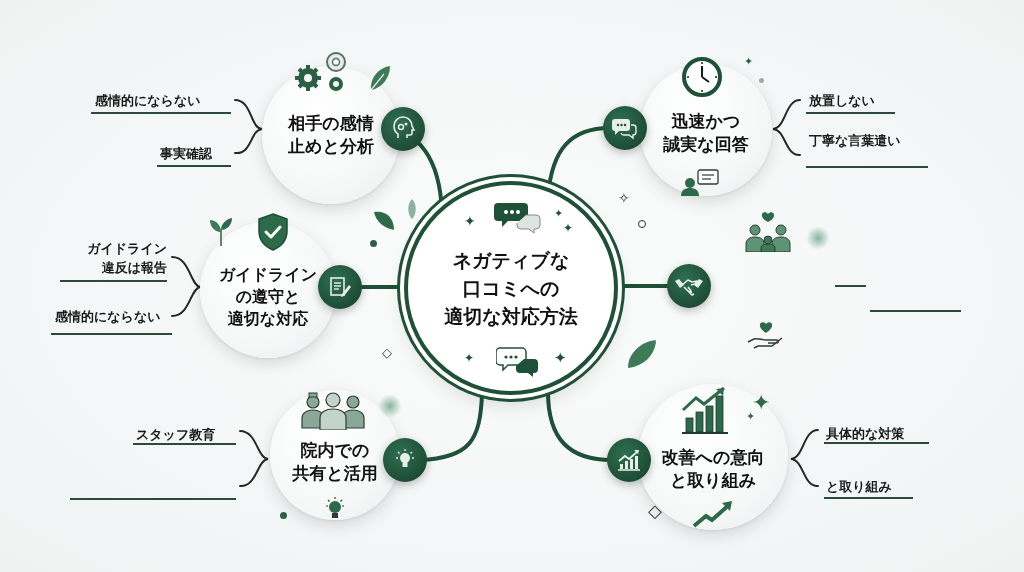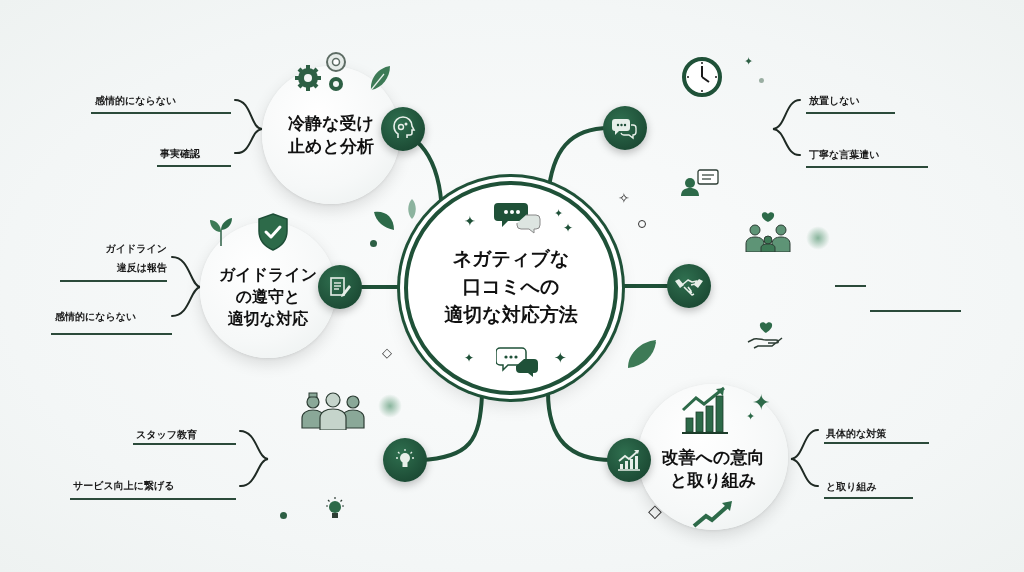--- a/index.html
+++ b/index.html
@@ -50,25 +50,24 @@
       display: flex; align-items: center; justify-content: center;
       text-align: center;
       z-index: 2;
     }
     .center .title {
       font-weight: bold;
       font-size: 19px;
       line-height: 28px;
       color: #111;
       white-space: pre-line;
-      font-family: Liberation Mono, monospace;
     }
     .leaf-label {
       position: absolute;
-      font-size: 10px;
+      font-size: 13px;
       font-weight: bold;
       color: #1a1a1a;
       white-space: pre-line;
       line-height: 19px;
     }
     .underline {
       position: absolute;
       height: 2px;
       background: #2b4a3a;
     }
@@ -134,21 +133,21 @@
       <circle cx="10" cy="12" r="1.6" fill="#1f5138"></circle>
         <circle cx="15" cy="12" r="1.6" fill="#1f5138"></circle>
         <circle cx="20" cy="12" r="1.6" fill="#1f5138"></circle>
       <path d="M28 14 h10 a4 4 0 0 1 4 4 v6 a4 4 0 0 1 -4 4 h-1 v4 l-5 -4 h-8 a4 4 0 0 1 -4 -4 v-3" fill="#1f5138"></path>
     </svg>
     <span class="deco" style="left:56px;top:166px;color:#1f5138;font-size:12px">✦</span>
     <span class="deco" style="left:146px;top:164px;color:#1f5138;font-size:15px">✦</span>
   </div>
 
   <div class="bubble" style="left:262px;top:66px;width:138px;height:138px">
-    <div class="title">冷静な受け
+    <div class="title">相手の感情
 止めと分析</div>
   </div>
   <svg class="deco" style="left:292px;top:48px;z-index:3" width="62" height="46" viewBox="0 0 62 46">
     <g fill="#2d5f44">
         <circle cx="16" cy="30" r="10"></circle>
         <circle cx="44" cy="36" r="7"></circle>
       </g>
     <g fill="#f3f6f5">
         <circle cx="16" cy="30" r="4"></circle>
         <circle cx="44" cy="36" r="3"></circle>
@@ -207,20 +206,24 @@
   <div class="underline" style="left:60px;top:280px;width:107px"></div>
   <div class="leaf-label" style="left:55px;top:307px">感情的にならない</div>
   <div class="underline" style="left:51px;top:333px;width:121px"></div>
 
   <svg class="deco" style="left:372px;top:208px" width="24" height="24" viewBox="0 0 24 24">
     <path d="M2 4 C12 2, 22 8, 22 22 C12 20, 4 14, 2 4z" fill="#2d6a49"></path>
   </svg>
   <div class="deco" style="left:370px;top:240px;width:7px;height:7px;border-radius:50%;background:#2d5f44"></div>
   <span class="deco" style="left:382px;top:345px;color:#333;font-size:13px">◇</span>
 
+  <div class="bubble" style="left:270px;top:390px;width:130px;height:130px">
+    <div class="title" style="margin-top:14px">院内での
+共有と活用</div>
+  </div>
   <svg class="deco" style="left:300px;top:390px;z-index:3" width="66" height="40" viewBox="0 0 66 40">
     <g fill="#8aa898" stroke="#2d3d34" stroke-width="1.2">
       <circle cx="13" cy="12" r="6"></circle>
         <path d="M2 38 v-10 c0 -5 5 -8 11 -8 c6 0 11 3 11 8 v10z"></path>
       <circle cx="53" cy="12" r="6"></circle>
         <path d="M42 38 v-10 c0 -5 5 -8 11 -8 c6 0 11 3 11 8 v10z"></path>
     </g>
     <g fill="#c5d4cb" stroke="#2d3d34" stroke-width="1.2">
       <circle cx="33" cy="10" r="7"></circle>
         <path d="M20 40 v-12 c0 -6 6 -9 13 -9 c7 0 13 3 13 9 v12z"></path>
@@ -248,23 +251,26 @@
           <line x1="19" y1="11" x2="21" y2="11"></line>
           <line x1="5" y1="5" x2="6.5" y2="6.5"></line>
           <line x1="19" y1="5" x2="17.5" y2="6.5"></line>
         </g>
       </svg>
   </div>
   <div class="blur-dot" style="left:378px;top:394px"></div>
   <div class="deco" style="left:280px;top:512px;width:7px;height:7px;border-radius:50%;background:#2d5f44"></div>
   <div class="leaf-label" style="left:136px;top:425px">スタッフ教育</div>
   <div class="underline" style="left:133px;top:443px;width:103px"></div>
-  <div class="leaf-label" style="left:73px;top:476px">サービス向上に繋げる</div>
   <div class="underline" style="left:70px;top:498px;width:166px"></div>
 
+  <div class="bubble" style="left:640px;top:64px;width:132px;height:132px">
+    <div class="title" style="margin-top:6px">迅速かつ
+誠実な回答</div>
+  </div>
   <svg class="deco" style="left:682px;top:57px;z-index:3" width="40" height="40" viewBox="0 0 40 40">
     <circle cx="20" cy="20" r="18" fill="#fff" stroke="#1f5138" stroke-width="4"></circle>
     <line x1="20" y1="20" x2="20" y2="9" stroke="#1a1a1a" stroke-width="2"></line>
     <line x1="20" y1="20" x2="27" y2="25" stroke="#1a1a1a" stroke-width="2"></line>
     <g fill="#1a1a1a">
         <circle cx="20" cy="6" r="1"></circle>
         <circle cx="34" cy="20" r="1"></circle>
         <circle cx="20" cy="34" r="1"></circle>
         <circle cx="6" cy="20" r="1"></circle>
       </g>
@@ -285,21 +291,21 @@
         <g fill="#1d4d36">
           <circle cx="6" cy="9" r="1.2"></circle>
           <circle cx="9.5" cy="9" r="1.2"></circle>
           <circle cx="13" cy="9" r="1.2"></circle>
         </g>
         <path d="M19 9 h2 a3 3 0 0 1 3 3 v4 a3 3 0 0 1 -3 3 v3 l-4 -3 h-5 a3 3 0 0 1 -3 -2" fill="none" stroke="#e7efe9" stroke-width="1.4"></path>
       </svg>
   </div>
   <div class="leaf-label" style="left:809px;top:91px">放置しない</div>
   <div class="underline" style="left:806px;top:112px;width:89px"></div>
-  <div class="leaf-label" style="left:809px;top:145px">丁寧な言葉遣い</div>
+  <div class="leaf-label" style="left:809px;top:131px">丁寧な言葉遣い</div>
   <div class="underline" style="left:806px;top:166px;width:122px"></div>
 
   <svg class="deco" style="left:744px;top:212px;z-index:3" width="48" height="40" viewBox="0 0 48 40">
     <path d="M24 2 c-2 -3 -7 -2 -6 2 c0 3 6 6 6 6 c0 0 6 -3 6 -6 c1 -4 -4 -5 -6 -2z" fill="#2d6a49"></path>
     <g fill="#5e9476" stroke="#2d3d34" stroke-width="1">
         <circle cx="11" cy="18" r="5"></circle>
         <path d="M2 40 v-8 c0 -5 4 -7 9 -7 c5 0 9 2 9 7 v8z"></path>
         <circle cx="37" cy="18" r="5"></circle>
         <path d="M28 40 v-8 c0 -5 4 -7 9 -7 c5 0 9 2 9 7 v8z"></path>
       </g>

